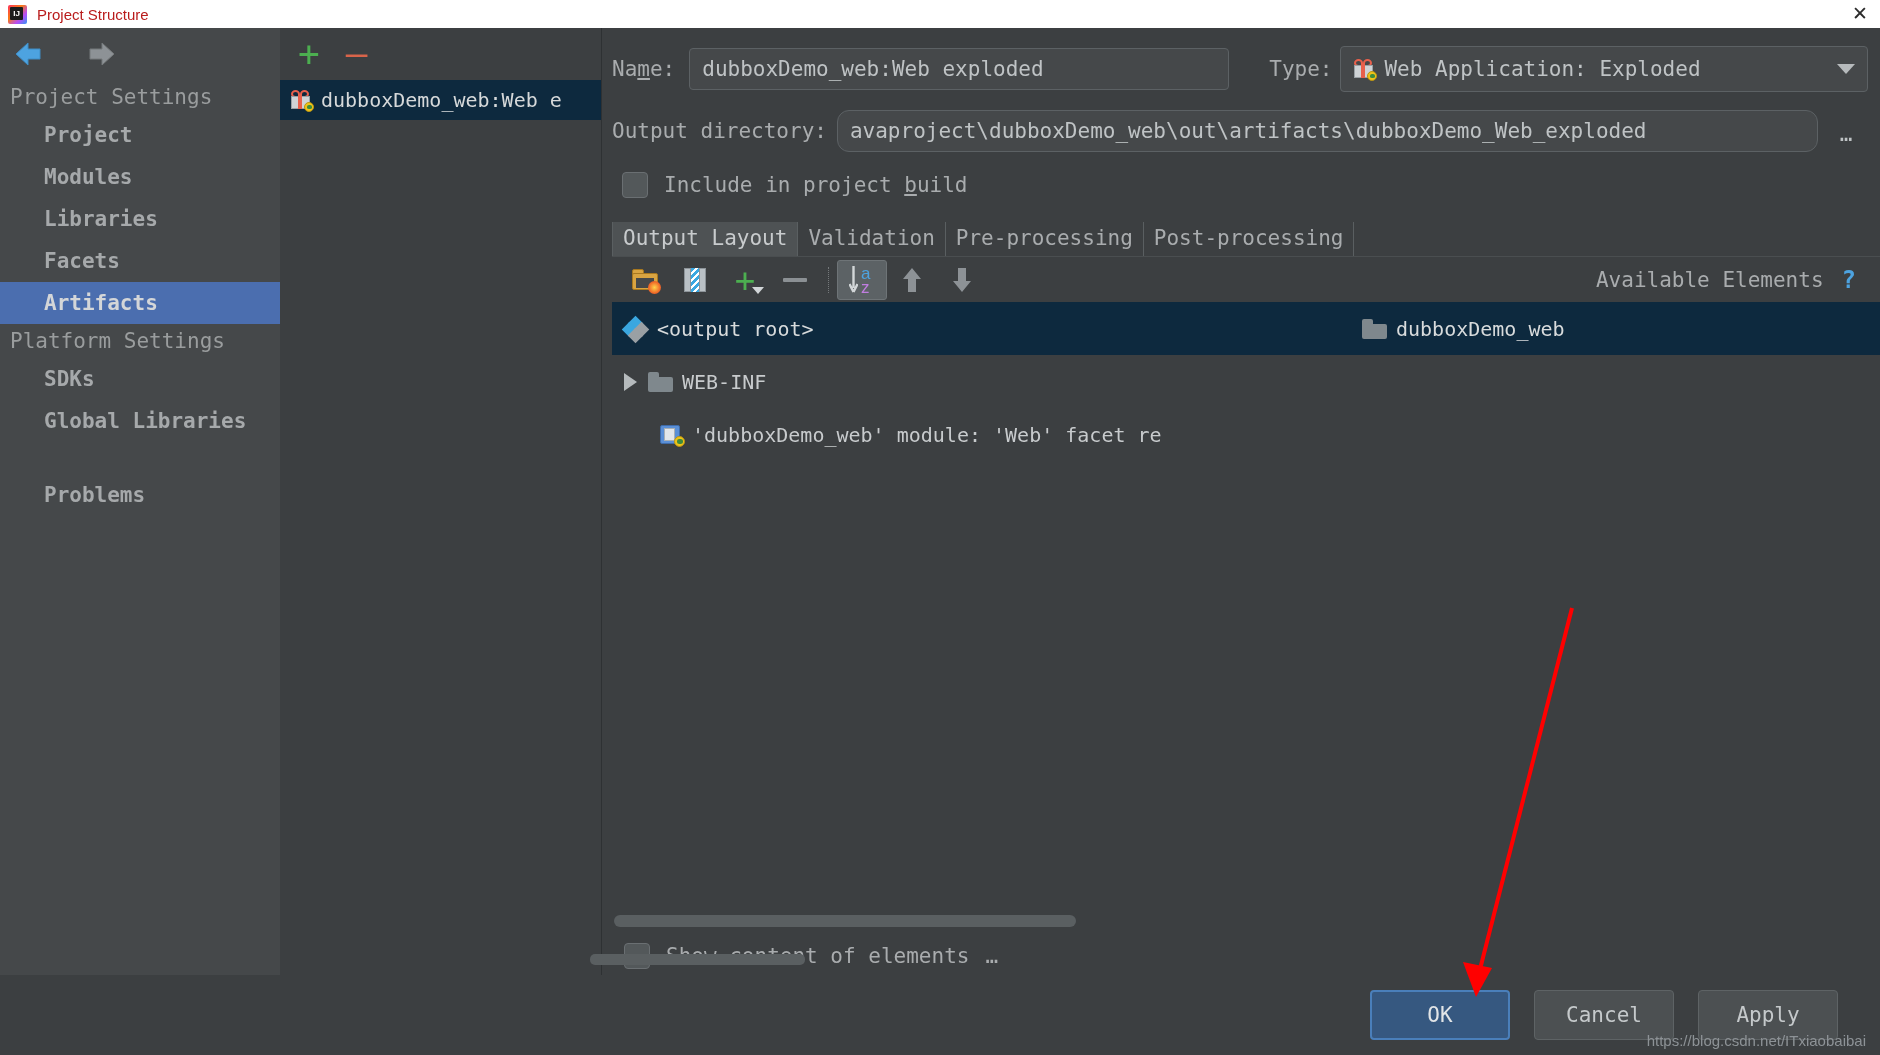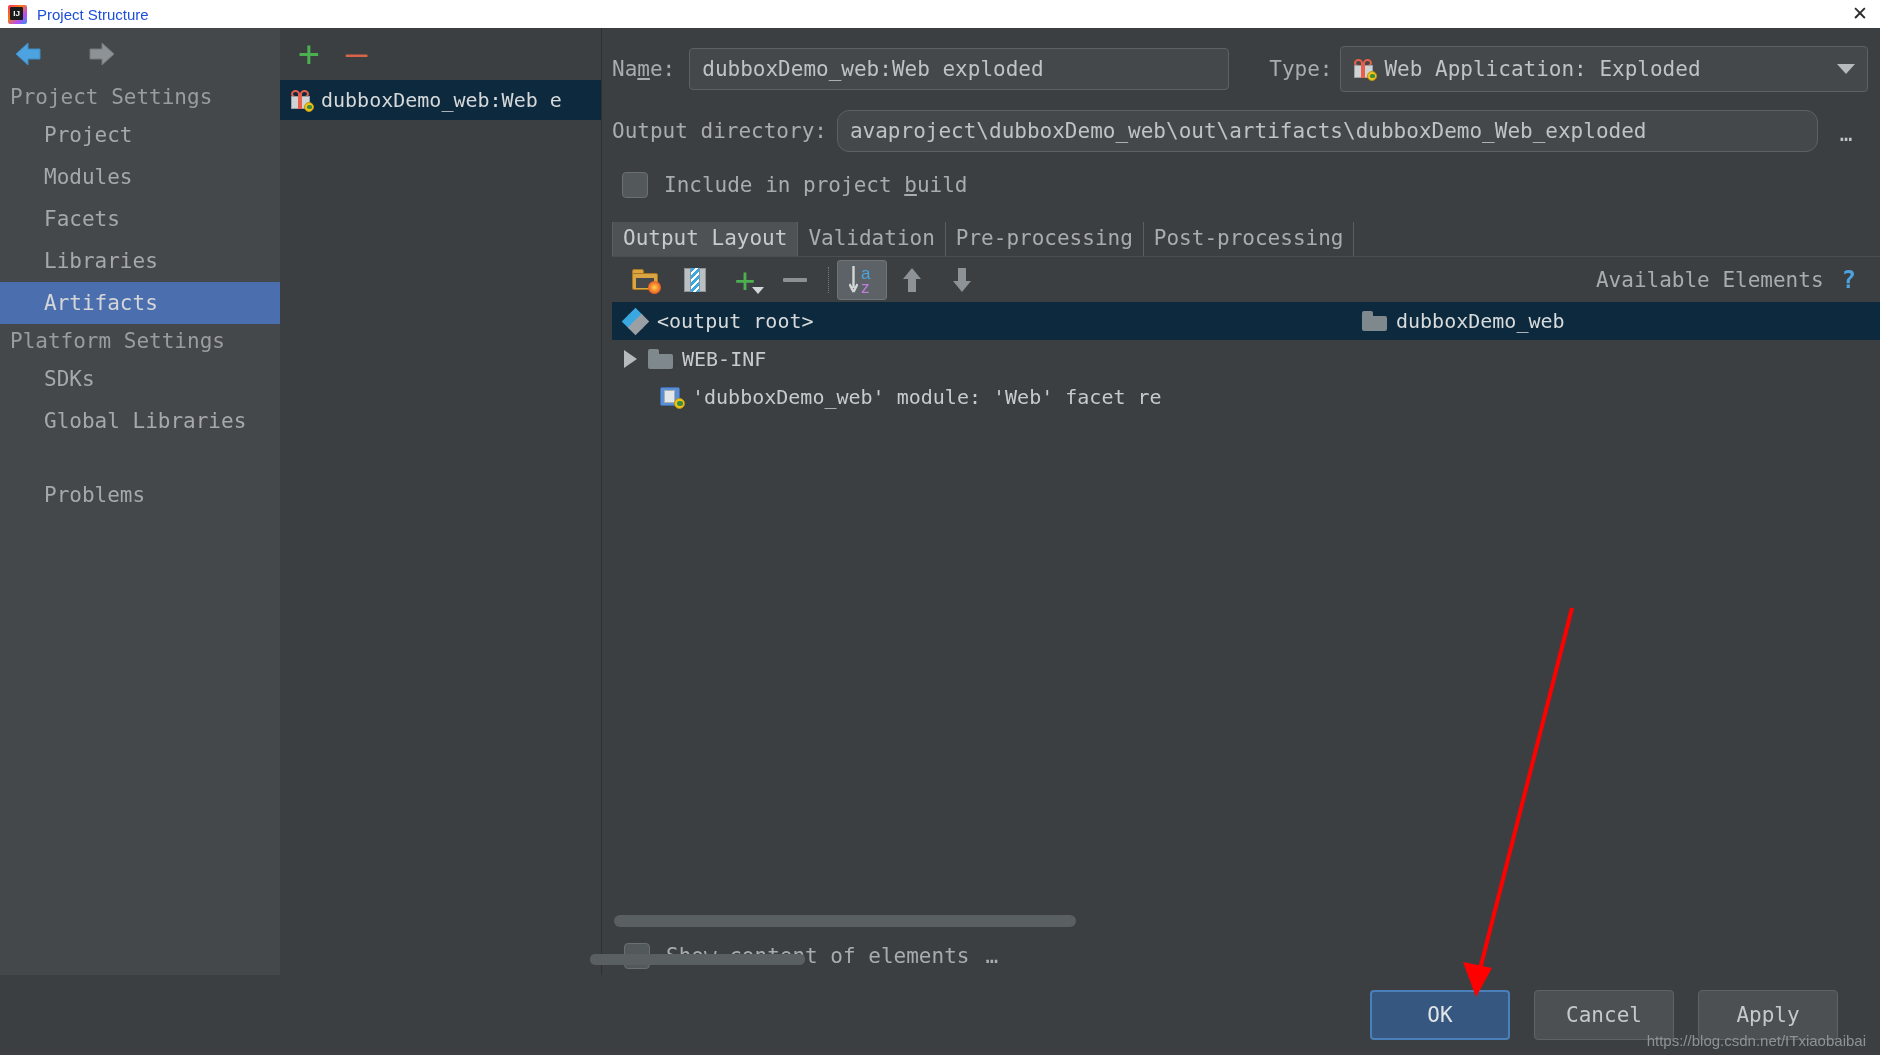--- a/index.html
+++ b/index.html
@@ -24,21 +24,21 @@
   }
   .ij-logo::after {
     content: "IJ"; position: absolute; left: 2px; top: 2px;
     width: 13px; height: 13px; background: #1b1b1b; color: #fff;
     font-family: "Liberation Sans", sans-serif;
     font-size: 8px; font-weight: bold; line-height: 13px; text-align: center;
     border-radius: 1px;
   }
   .title-text {
     font-family: "Liberation Sans", sans-serif;
-    font-size: 15px; color: #1d4ed8; margin-left: 10px;
+    font-size: 15px; color: #b91c1c; margin-left: 10px;
   }
   .win-close {
     position: absolute; right: 10px; top: 4px;
     width: 20px; height: 20px; color: #2b2b2b;
     font-family: "Liberation Sans", sans-serif; font-size: 19px;
     line-height: 20px; text-align: center; cursor: pointer;
   }
 
   
   .dialog-body { display: flex; height: 947px; background: #3c3f41; }
@@ -49,21 +49,21 @@
     background: #45484a; position: relative;
   }
   .nav-arrows { height: 52px; display: flex; align-items: center; padding-left: 10px; gap: 26px; }
   .arrow-ico { width: 42px; height: 30px; cursor: pointer; }
   .sidebar-section {
     font-size: 21px; color: #9a9d9e; padding: 5px 0 5px 10px;
     letter-spacing: 0px; white-space: nowrap;
   }
   .sidebar-item {
     font-size: 21px; color: #a6a9ab; padding: 9px 0 9px 44px;
-    white-space: nowrap; cursor: pointer;
+    white-space: nowrap; cursor: pointer; font-weight: bold;
   }
   .sidebar-item.selected { background: #4b6eaf; color: #d4d6d8; }
   .sidebar-gap { height: 32px; }
   .help-circle {
     position: absolute; left: 33px; bottom: -68px;
     width: 44px; height: 44px; border-radius: 50%;
     background: #4f5456; border: 2px solid #6a7073;
     color: #6ea8dd; font-size: 25px; font-weight: bold;
     text-align: center; line-height: 41px; cursor: pointer;
   }
@@ -203,21 +203,21 @@
     margin-left: auto; font-size: 21px; color: #a9acae;
     display: flex; align-items: center; gap: 18px; padding-right: 24px; white-space: nowrap;
   }
   .qmark { color: #4da3e0; font-size: 24px; font-weight: bold; cursor: pointer; }
 
   
   .tree-wrap { display: flex; flex: 1; margin-left: 10px; min-height: 0; }
   .tree-left { flex: 1; min-width: 0; display: flex; flex-direction: column; position: relative; }
   .tree-right { width: 530px; flex: 0 0 530px; position: relative; }
 
-  .trow { display: flex; align-items: center; height: 38px; padding-left: 12px; gap: 9px; cursor: pointer; }
+  .trow { display: flex; align-items: center; height: 53px; padding-left: 12px; gap: 9px; cursor: pointer; }
   .trow.sel { background: #0d293e; }
   .trow .tlabel { font-size: 20px; color: #c8cbcd; white-space: nowrap; }
   .trow.sel .tlabel { color: #d8dbdc; }
   .indent1 { padding-left: 12px; }
   .indent2 { padding-left: 48px; }
 
   .tri-right { width: 0; height: 0; border-top: 9px solid transparent;
                border-bottom: 9px solid transparent; border-left: 13px solid #b5babc;
                margin-right: 2px; flex: 0 0 13px; cursor: pointer; }
 
@@ -294,22 +294,22 @@
         <path d="M18 4 L6 15 L18 26 L18 20 L30 20 L30 10 L18 10 Z" fill="#4da3e0" stroke="#3f8cc4" stroke-width="1"></path>
       </svg>
       <svg class="arrow-ico" viewBox="0 0 42 30">
         <path d="M24 4 L36 15 L24 26 L24 20 L12 20 L12 10 L24 10 Z" fill="#8d9296" stroke="#75797b" stroke-width="1"></path>
       </svg>
     </div>
 
     <div class="sidebar-section">Project Settings</div>
     <div class="sidebar-item">Project</div>
     <div class="sidebar-item">Modules</div>
+    <div class="sidebar-item">Libraries</div>
     <div class="sidebar-item">Facets</div>
-    <div class="sidebar-item">Libraries</div>
     <div class="sidebar-item selected">Artifacts</div>
 
     <div class="sidebar-section">Platform Settings</div>
     <div class="sidebar-item">SDKs</div>
     <div class="sidebar-item">Global Libraries</div>
 
     <div class="sidebar-gap"></div>
     <div class="sidebar-item">Problems</div>
 
     <div class="help-circle">?</div>

